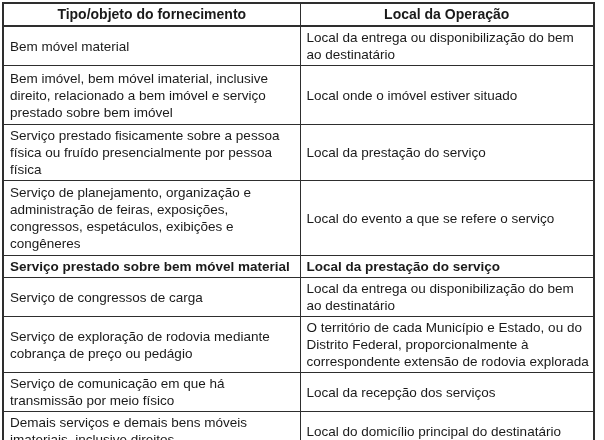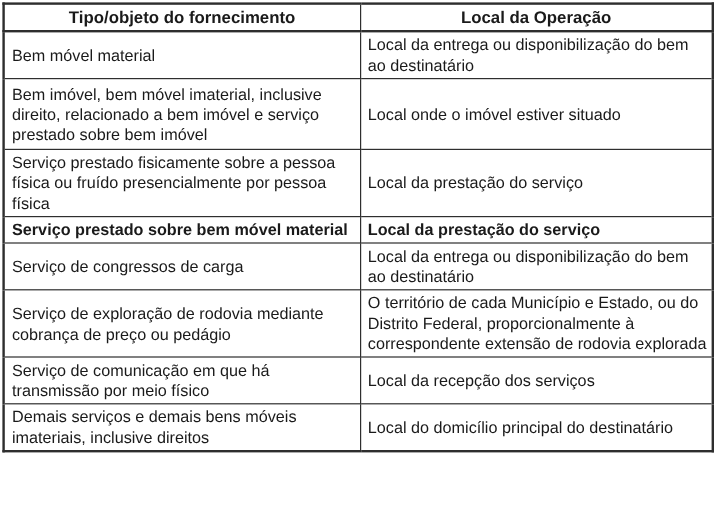--- a/index.html
+++ b/index.html
@@ -82,20 +82,24 @@
         <td>Local da entrega ou disponibilização do bem ao destinatário</td>
       </tr>
       <tr class="h59">
         <td>Bem imóvel, bem móvel imaterial, inclusive direito, relacionado a bem imóvel e serviço prestado sobre bem imóvel</td>
         <td>Local onde o imóvel estiver situado</td>
       </tr>
       <tr class="h50">
         <td>Serviço prestado fisicamente sobre a pessoa física ou fruído presencialmente por pessoa física</td>
         <td>Local da prestação do serviço</td>
       </tr>
+      <tr class="h75">
+        <td>Serviço de planejamento, organização e administração de feiras, exposições, congressos, espetáculos, exibições e congêneres</td>
+        <td>Local do evento a que se refere o serviço</td>
+      </tr>
       <tr class="h19">
         <td>Serviço prestado sobre bem móvel material</td>
         <td>Local da prestação do serviço</td>
       </tr>
       <tr class="h33">
         <td>Serviço de congressos de carga</td>
         <td>Local da entrega ou disponibilização do bem ao destinatário</td>
       </tr>
       <tr class="h56">
         <td>Serviço de exploração de rodovia mediante cobrança de preço ou pedágio</td>

